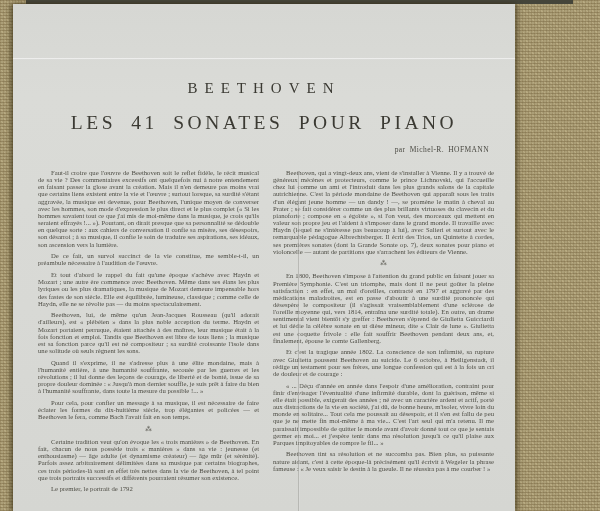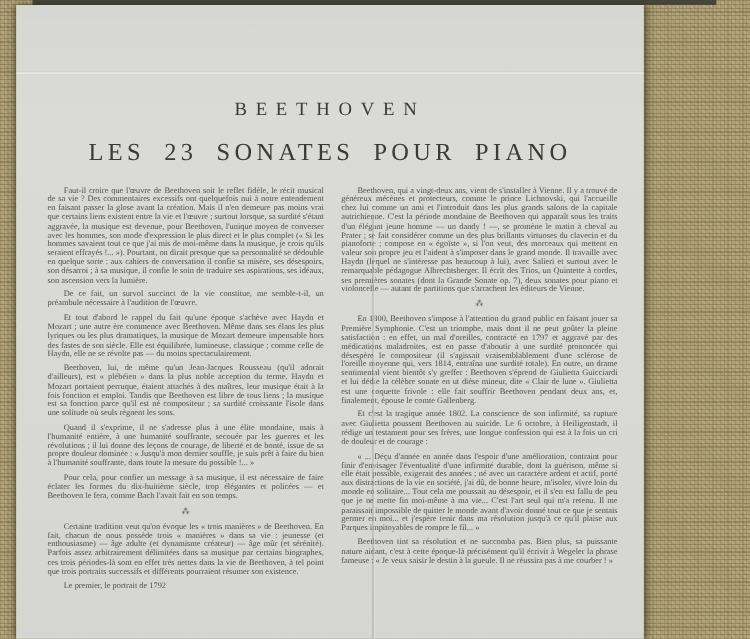--- a/index.html
+++ b/index.html
@@ -64,21 +64,22 @@
 </head>
 <body>
 
 <div class="top-strip"></div>
 
 <div class="page">
   <div class="crease-h"></div>
   <div class="crease-v"></div>
 
   <h1 class="title1">BEETHOVEN</h1>
-  <h2 class="title2">LES 23 SONATES POUR PIANO</h2>
+  <h2 class="title2">LES 41 SONATES POUR PIANO</h2>
+  <div class="byline">par Michel-R. HOFMANN</div>
 
   <div class="columns">
     <div class="col">
       <p>Faut-il croire que l'œuvre de Beethoven soit le reflet fidèle, le récit musical de sa vie ? Des commentaires excessifs ont quelquefois nui à notre entendement en faisant passer la glose avant la création. Mais il n'en demeure pas moins vrai que certains liens existent entre la vie et l'œuvre ; surtout lorsque, sa surdité s'étant aggravée, la musique est devenue, pour Beethoven, l'unique moyen de converser avec les hommes, son mode d'expression le plus direct et le plus complet (« Si les hommes savaient tout ce que j'ai mis de moi-même dans la musique, je crois qu'ils seraient effrayés !... »). Pourtant, on dirait presque que sa personnalité se dédouble en quelque sorte : aux cahiers de conversation il confie sa misère, ses désespoirs, son désarroi ; à sa musique, il confie le soin de traduire ses aspirations, ses idéaux, son ascension vers la lumière.</p>
       <p>De ce fait, un survol succinct de la vie constitue, me semble-t-il, un préambule nécessaire à l'audition de l'œuvre.</p>
       <p>Et tout d'abord le rappel du fait qu'une époque s'achève avec Haydn et Mozart ; une autre ère commence avec Beethoven. Même dans ses élans les plus lyriques ou les plus dramatiques, la musique de Mozart demeure impensable hors des fastes de son siècle. Elle est équilibrée, lumineuse, classique ; comme celle de Haydn, elle ne se révolte pas — du moins spectaculairement.</p>
       <p>Beethoven, lui, de même qu'un Jean-Jacques Rousseau (qu'il adorait d'ailleurs), est « plébéien » dans la plus noble acception du terme. Haydn et Mozart portaient perruque, étaient attachés à des maîtres, leur musique était à la fois fonction et emploi. Tandis que Beethoven est libre de tous liens ; la musique est sa fonction parce qu'il est né compositeur ; sa surdité croissante l'isole dans une solitude où seuls règnent les sons.</p>
       <p>Quand il s'exprime, il ne s'adresse plus à une élite mondaine, mais à l'humanité entière, à une humanité souffrante, secouée par les guerres et les révolutions ; il lui donne des leçons de courage, de liberté et de bonté, issue de sa propre douleur dominée : « Jusqu'à mon dernier souffle, je suis prêt à faire du bien à l'humanité souffrante, dans toute la mesure du possible !... »</p>
       <p>Pour cela, pour confier un message à sa musique, il est nécessaire de faire éclater les formes du dix-huitième siècle, trop élégantes et policées — et Beethoven le fera, comme Bach l'avait fait en son temps.</p>
       <div class="sep">⁂</div>

